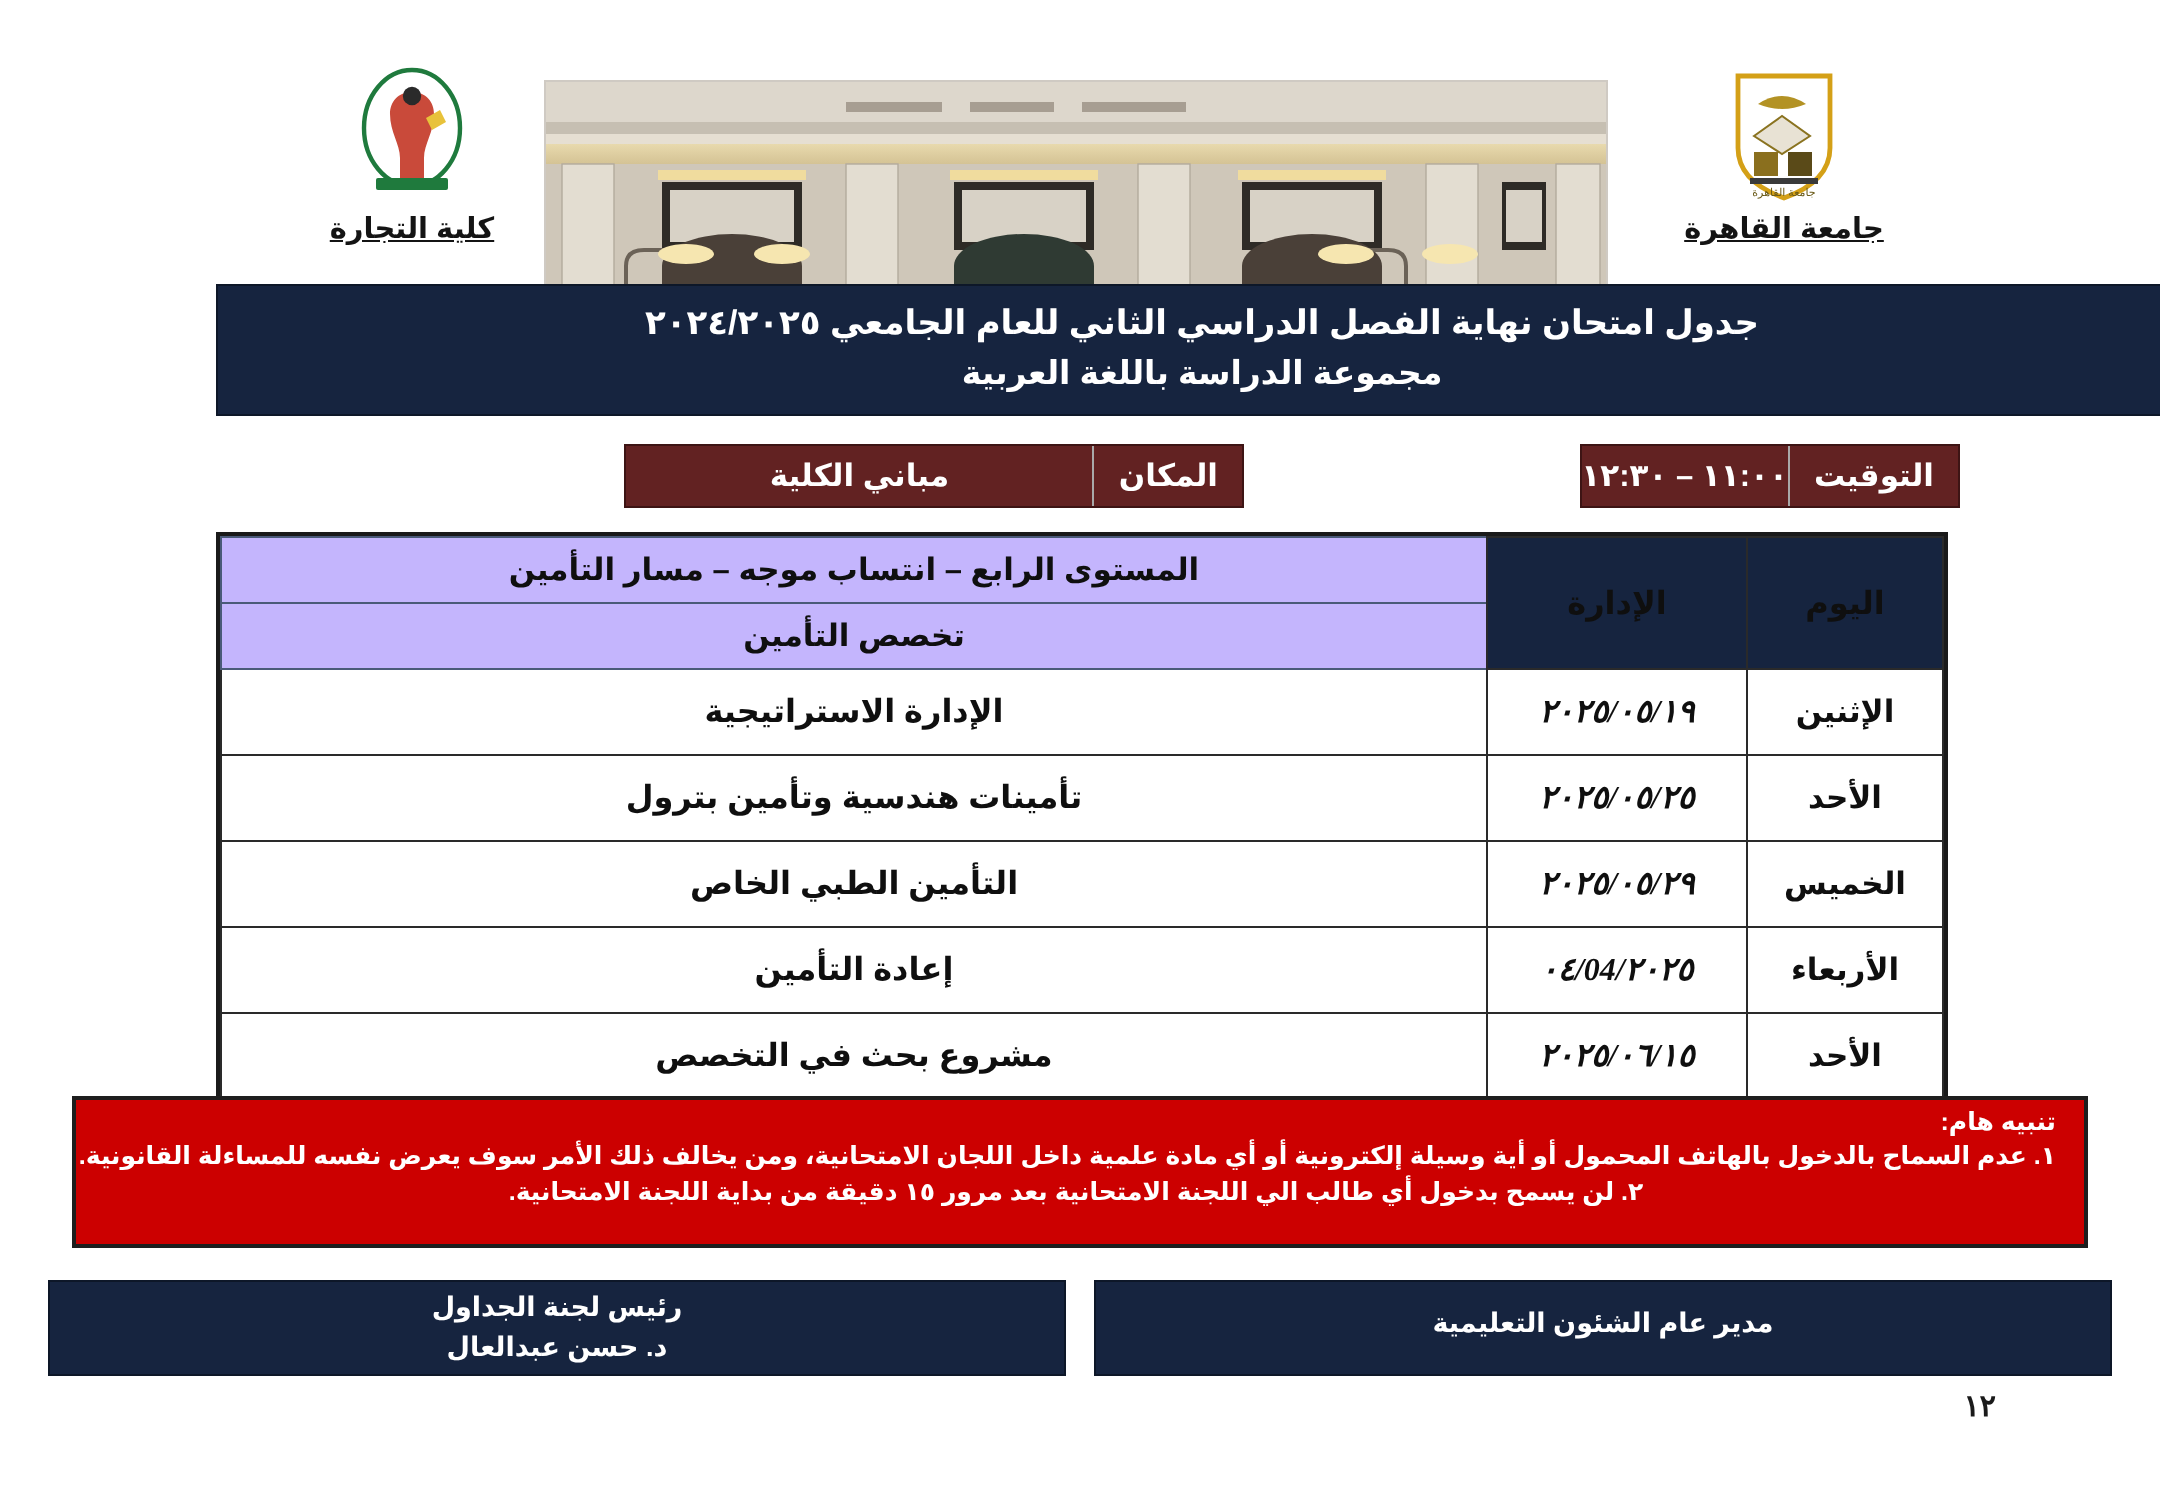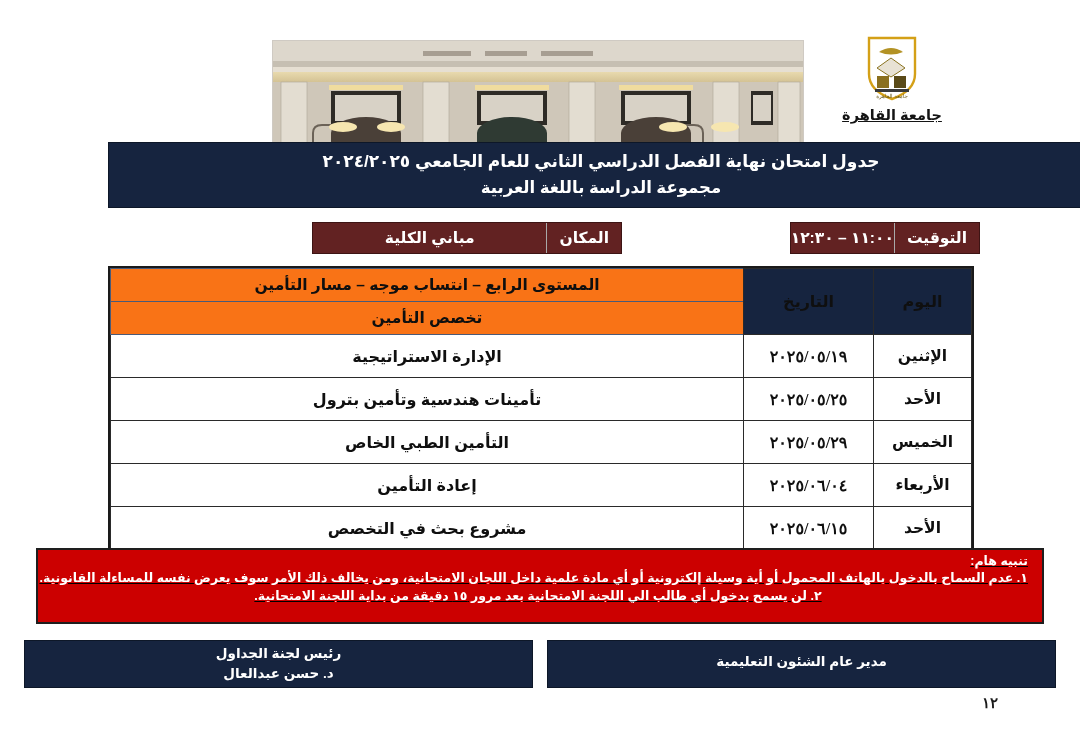--- a/index.html
+++ b/index.html
@@ -166,53 +166,53 @@
   .col-date { width: 130px; }
 
   thead th {
     background: #16243f;
     color: #ffffff;
     height: 28px;
     padding: 2px 4px;
   }
   thead th.subject-top,
   thead th.subject-bottom {
-    background: #f97316;
+    background: #c4b5fd;
     border: 1px solid #4a5a78;
   }
   thead th.day-head,
   thead th.date-head {
     background: #16243f;
     font-size: 16px;
   }
 
   tbody td {
     height: 38px;
     padding: 2px 6px;
     background: #ffffff;
   }
   tbody td.date-cell {
     font-family: "Liberation Serif", "DejaVu Serif", serif;
     font-size: 16px;
     letter-spacing: .6px;
+    font-style: italic;
   }
   tbody td.day-cell { font-size: 15.5px; }
   tbody td.subject-cell { font-size: 16px; }
 
   
   .notice {
     position: absolute;
     left: 36px; top: 548px;
     width: 1008px;
     height: 76px;
     background: #cc0000;
     border: 2px solid #1e1e1e;
     box-sizing: border-box;
     padding: 4px 14px 4px 10px;
-    text-decoration: underline;
   }
   .notice-title {
     color: #ffffff;
     font-weight: bold;
     font-size: 12.5px;
     text-align: right;
     line-height: 1.2;
   }
   .notice-item {
     color: #ffffff;
@@ -267,20 +267,33 @@
     letter-spacing: 1px;
   }
 </style>
 </head>
 <body>
 
 <div class="page">
 
   <div class="masthead">
 
+    <div class="logo-block left">
+      <div class="crest">
+        <svg width="62" height="70" viewBox="0 0 62 70">
+          <ellipse cx="31" cy="32" rx="24" ry="29" fill="#ffffff" stroke="#1f7a3d" stroke-width="2.2"></ellipse>
+          <path d="M31 14 c7 0 11 5 11 11 c0 9 -5 15 -5 22 l-12 0 c0 -7 -5 -13 -5 -22 c0 -6 4 -11 11 -11 z" fill="#c94a3a"></path>
+          <circle cx="31" cy="16" r="4.6" fill="#2a2a2a"></circle>
+          <path d="M38 27 l7 -4 l3 6 l-7 4 z" fill="#e8c23a"></path>
+          <rect x="25" y="47" width="12" height="11" fill="#c94a3a"></rect>
+          <rect x="13" y="57" width="36" height="6" rx="1" fill="#1f7a3d"></rect>
+        </svg>
+      </div>
+      <div class="logo-caption">كلية التجارة</div>
+    </div>
 
     <div class="building-photo">
       <svg width="530" height="110" viewBox="0 0 530 110" preserveAspectRatio="none">
         <defs>
           <linearGradient id="sky" x1="0" y1="0" x2="0" y2="1">
             <stop offset="0%" stop-color="#cfc8bd"></stop>
             <stop offset="100%" stop-color="#b5aea3"></stop>
           </linearGradient>
           <linearGradient id="warm" x1="0" y1="0" x2="0" y2="1">
             <stop offset="0%" stop-color="#f3e2ab"></stop>
@@ -380,21 +393,21 @@
   <div class="table-wrap">
     <table class="schedule">
       <colgroup>
         <col class="col-day">
         <col class="col-date">
         <col>
       </colgroup>
       <thead>
         <tr>
           <th class="day-head" rowspan="2">اليوم</th>
-          <th class="date-head" rowspan="2">التاريخ</th>
+          <th class="date-head" rowspan="2">الإدارة</th>
           <th class="subject-top">المستوى الرابع – انتساب موجه – مسار التأمين</th>
         </tr>
         <tr>
           <th class="subject-bottom">تخصص التأمين</th>
         </tr>
       </thead>
       <tbody>
         <tr>
           <td class="day-cell">الإثنين</td>
           <td class="date-cell">٢٠٢٥/٠٥/١٩</td>
@@ -405,21 +418,21 @@
           <td class="date-cell">٢٠٢٥/٠٥/٢٥</td>
           <td class="subject-cell">تأمينات هندسية وتأمين بترول</td>
         </tr>
         <tr>
           <td class="day-cell">الخميس</td>
           <td class="date-cell">٢٠٢٥/٠٥/٢٩</td>
           <td class="subject-cell">التأمين الطبي الخاص</td>
         </tr>
         <tr>
           <td class="day-cell">الأربعاء</td>
-          <td class="date-cell">٢٠٢٥/٠٦/٠٤</td>
+          <td class="date-cell">٢٠٢٥/04/٠٤</td>
           <td class="subject-cell">إعادة التأمين</td>
         </tr>
         <tr>
           <td class="day-cell">الأحد</td>
           <td class="date-cell">٢٠٢٥/٠٦/١٥</td>
           <td class="subject-cell">مشروع بحث في التخصص</td>
         </tr>
       </tbody>
     </table>
   </div>

